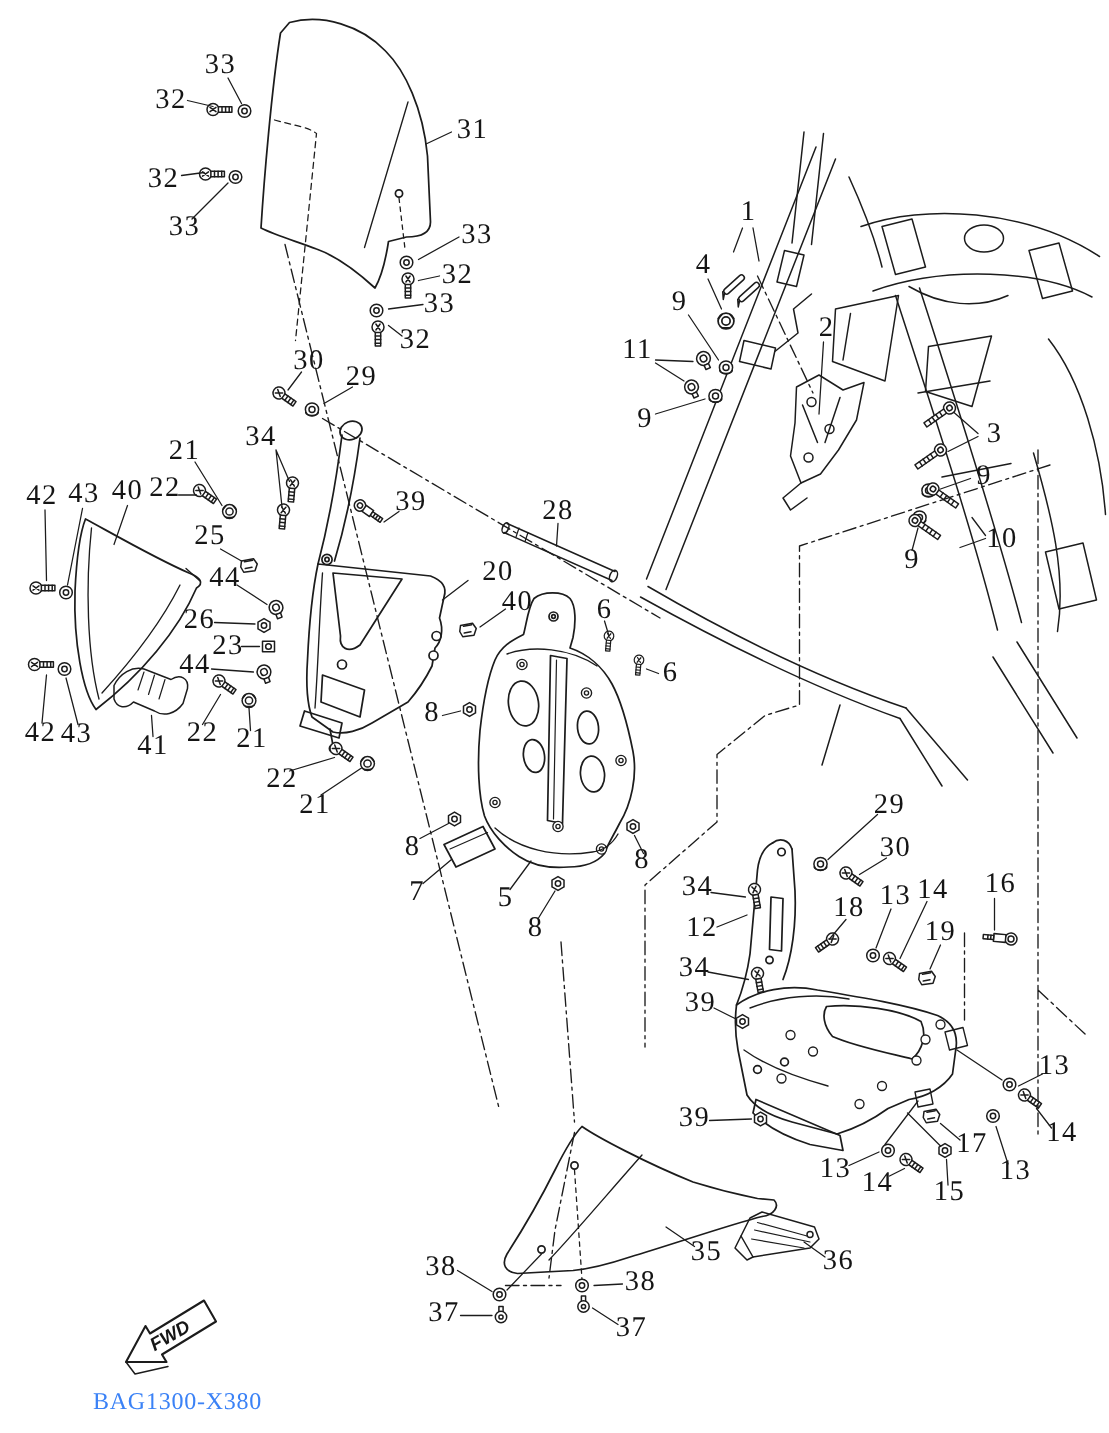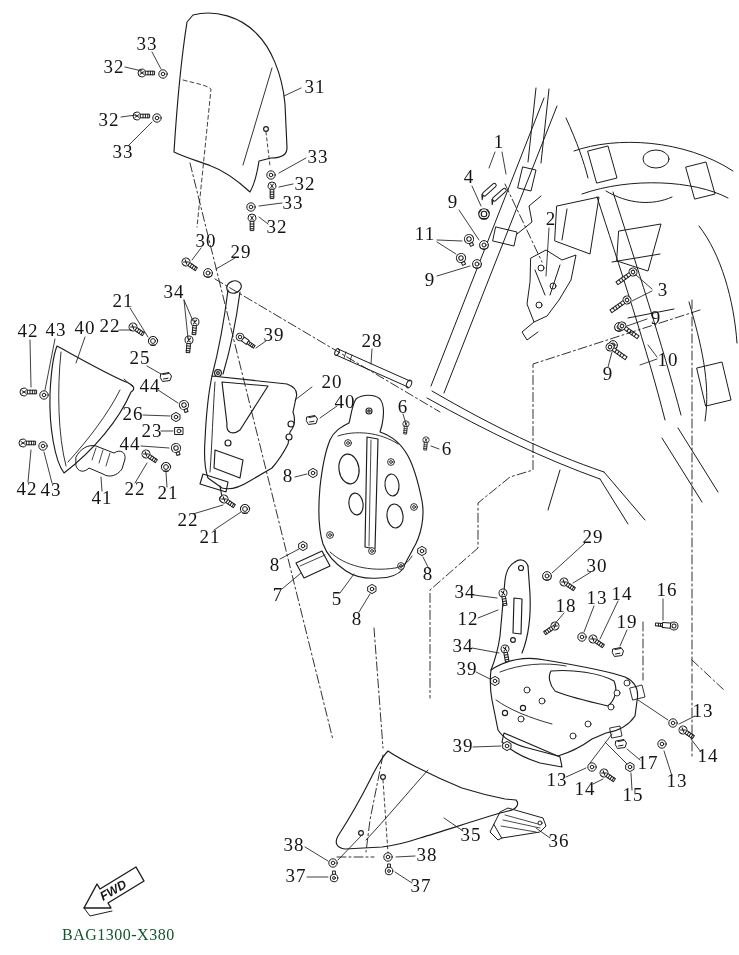--- a/index.html
+++ b/index.html
@@ -3,21 +3,21 @@
 <meta charset="utf-8">
 <style>
   html,body{margin:0;padding:0;background:#ffffff;}
   .stage{position:relative;width:739px;height:955px;background:#ffffff;overflow:hidden;
          font-family:"Liberation Serif", serif;}
   .stage svg{position:absolute;left:0;top:0;}
   .callout{position:absolute;transform:translate(-50%,-55%);
            font:19px "Liberation Serif", serif;color:#151515;white-space:nowrap;
            letter-spacing:1px;}
   .diagram-code{position:absolute;left:62px;top:926px;font:16px "Liberation Serif", serif;
-                color:#14532d;letter-spacing:0.5px;}
+                color:#3b82f6;letter-spacing:0.5px;}
   #callout-layer{position:absolute;inset:0;}
 </style>
 </head>
 <body>
 
 <div class="stage">
 <svg width="739" height="955" viewBox="0 0 739 955">
   <defs>
     <g id="washer">
           <circle r="4.2" fill="#fff"></circle>

